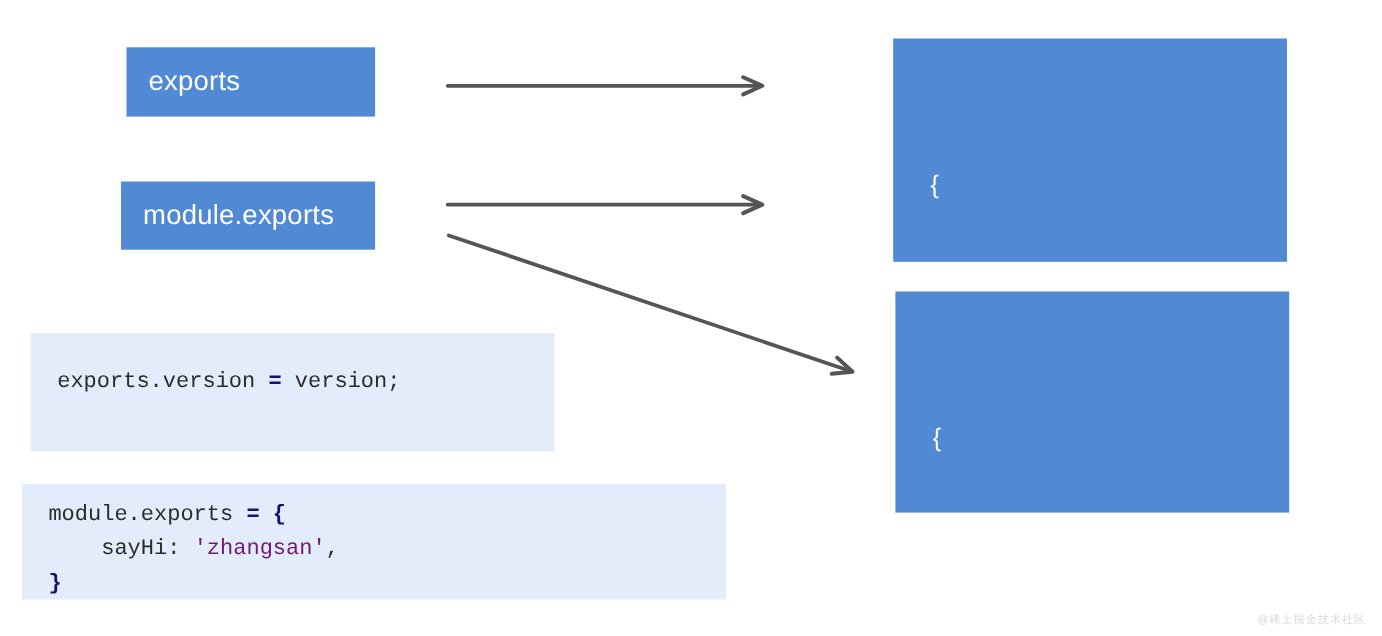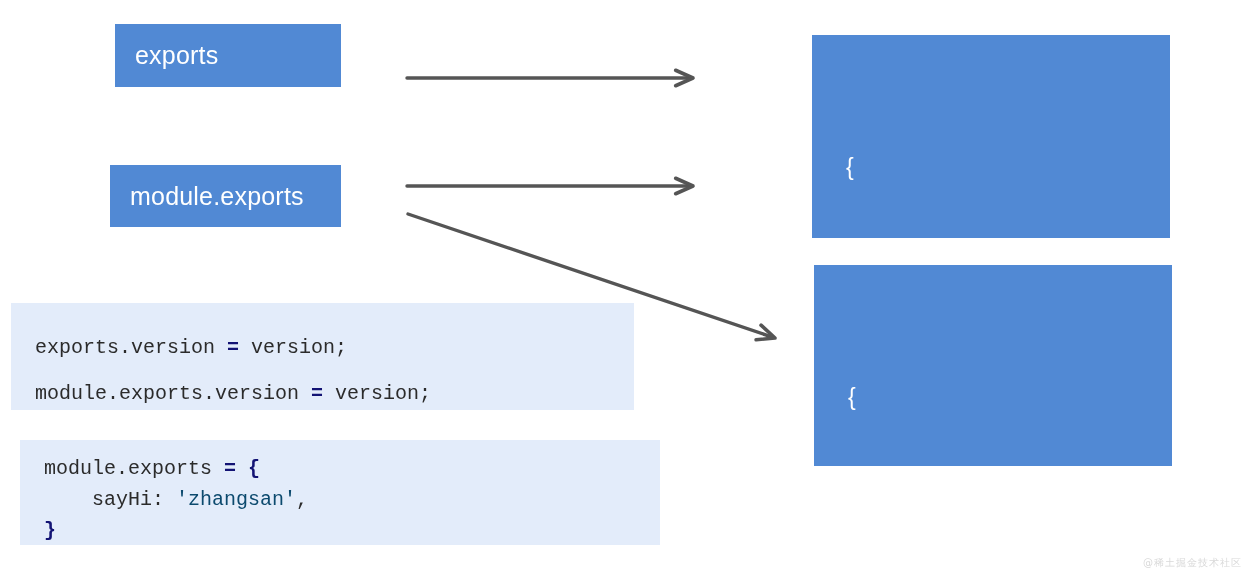--- a/index.html
+++ b/index.html
@@ -27,21 +27,21 @@
     align-items: center;
     font-family: "Liberation Sans", sans-serif;
     font-weight: 400;
     letter-spacing: 0.2px;
     box-sizing: border-box;
   }
   .label-box {
     font-size: 25px;
     padding-left: 20px;
   }
-  #box-exports   { left: 115px; top: 24px;  width: 226px; height: 63px; }
+  #box-exports   { left: 115px; top: 43px;  width: 226px; height: 63px; }
   #box-module-exports { left: 110px; top: 165px; width: 231px; height: 62px; }
 
   
   .obj-box {
     position: absolute;
     background: #5189D4;
     color: #ffffff;
     box-sizing: border-box;
     padding: 22px 0 22px 34px;
     font-family: "Liberation Sans", sans-serif;
@@ -59,31 +59,31 @@
   .code-block {
     position: absolute;
     background: #E3ECFA;
     box-sizing: border-box;
     font-family: "Liberation Mono", "DejaVu Sans Mono", monospace;
     font-size: 20px;
     color: #2b2b2b;
     white-space: pre;
   }
   #code-assign {
-    left: 11px; top: 303px; width: 623px; height: 107px;
+    left: 28px; top: 303px; width: 476px; height: 107px;
     padding: 22px 0 0 24px;
     line-height: 46px;
   }
   #code-moduleexports {
     left: 20px; top: 440px; width: 640px; height: 105px;
     padding: 13px 0 0 24px;
     line-height: 31px;
   }
   .tok-op   { color: #131374; font-weight: bold; }
-  .tok-str  { color: #0c4a6e; }
+  .tok-str  { color: #701a75; }
   .tok-punc { color: #131374; font-weight: bold; }
   .code-line { display: block; }
 
   
   #arrow-layer {
     position: absolute;
     left: 0; top: 0;
     width: 1256px;
     height: 578px;
     pointer-events: none;
@@ -121,21 +121,21 @@
     <span class="obj-line">}</span>
   </div>
 
   <div class="obj-box" id="box-obj-person">
     <span class="obj-line">{</span>
     <span class="obj-line indent">name:  ‘lisi’ ,</span>
     
     
   </div>
 
-  <div class="code-block" id="code-assign"><span class="code-line"><span>exports.version </span><span class="tok-op">=</span><span> version;</span></span><span class="code-line"><span>module.exports.version </span><span class="tok-op">=</span><span> version;</span></span></div>
+  <div class="code-block" id="code-assign"><span class="code-line"><span>exports.version </span><span class="tok-op">=</span><span> version;</span></span></div>
 
   <div class="code-block" id="code-moduleexports"><span class="code-line"><span>module.exports </span><span class="tok-op">=</span><span> </span><span class="tok-punc">{</span></span><span class="code-line"><span>    sayHi: </span><span class="tok-str">'zhangsan'</span><span>,</span></span><span class="code-line"><span class="tok-punc">}</span></span></div>
 
   <svg id="arrow-layer" viewBox="0 0 1256 578" xmlns="http://www.w3.org/2000/svg">
     <g id="arrows-group">
         <line x1="407" y1="78" x2="690" y2="78" stroke="#555555" stroke-width="3.4" stroke-linecap="round"></line>
         <polyline points="675.6513101340662,85.74744860813183 693,78 675.6513101340662,70.25255139186817" fill="none" stroke="#555555" stroke-width="3.6" stroke-linecap="round" stroke-linejoin="round"></polyline>
         <g></g>
         <line x1="407" y1="186" x2="690" y2="186" stroke="#555555" stroke-width="3.4" stroke-linecap="round"></line>
         <polyline points="675.6513101340662,193.74744860813183 693,186 675.6513101340662,178.25255139186817" fill="none" stroke="#555555" stroke-width="3.6" stroke-linecap="round" stroke-linejoin="round"></polyline>

